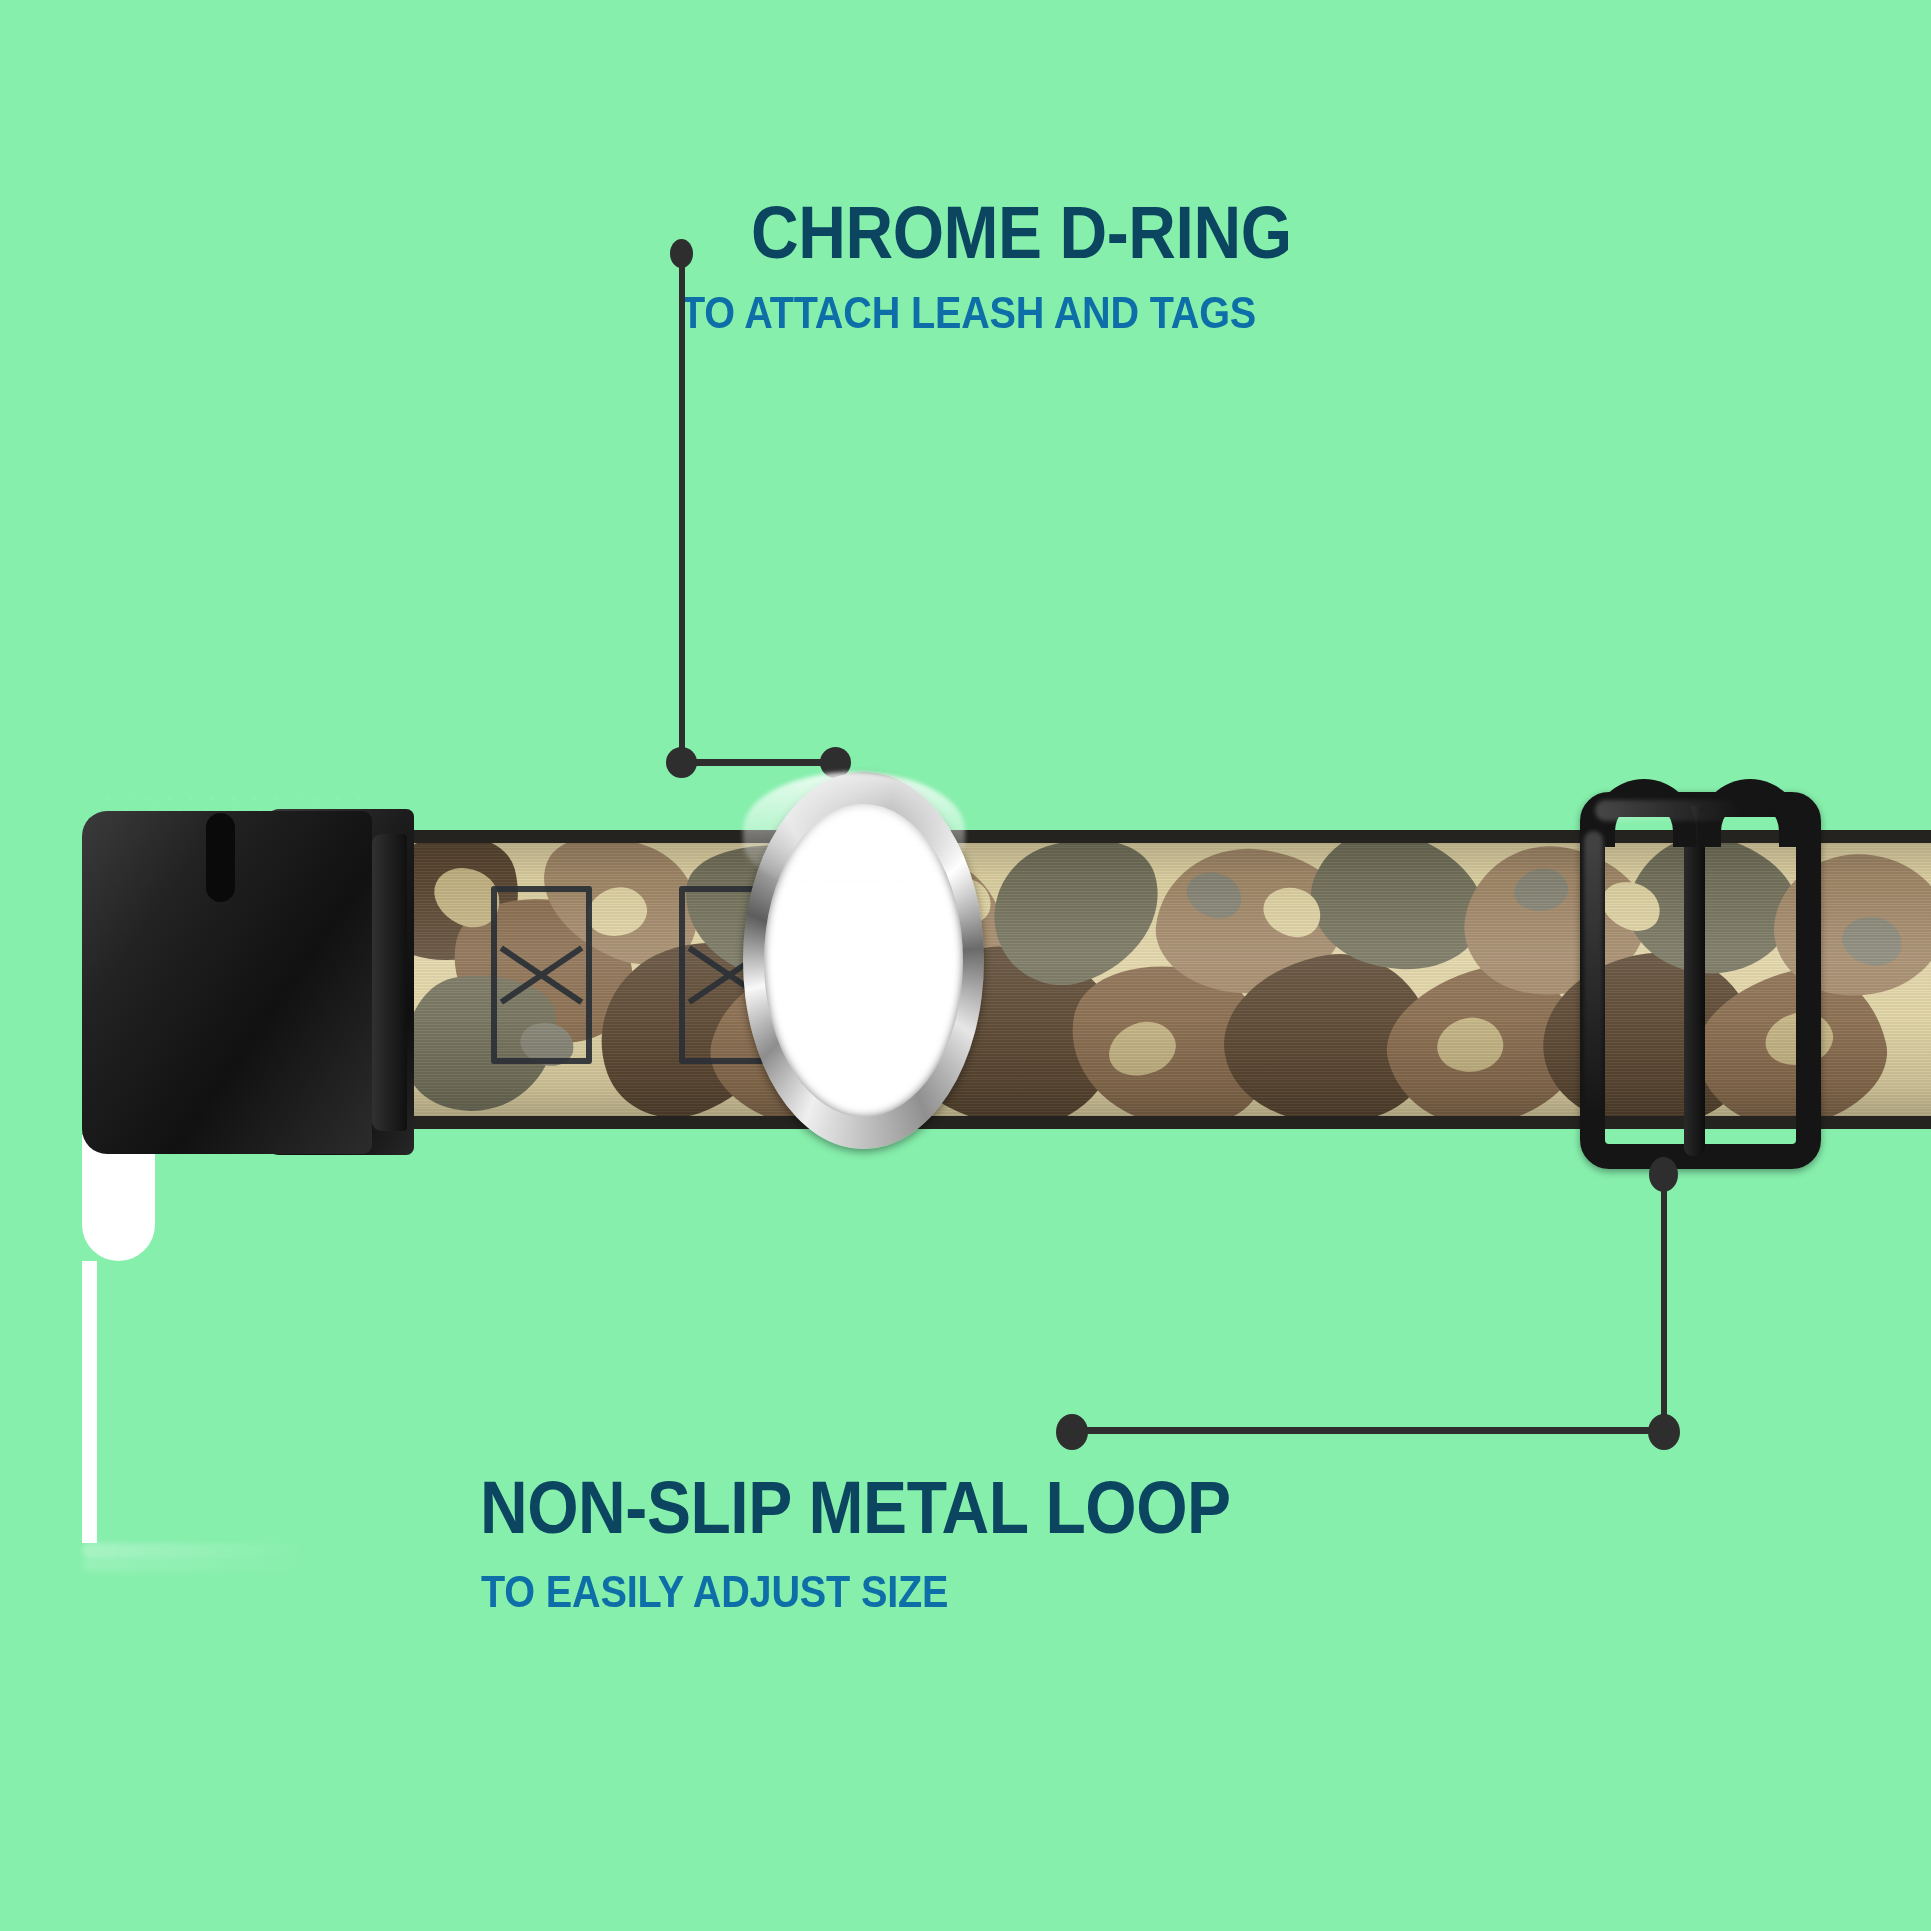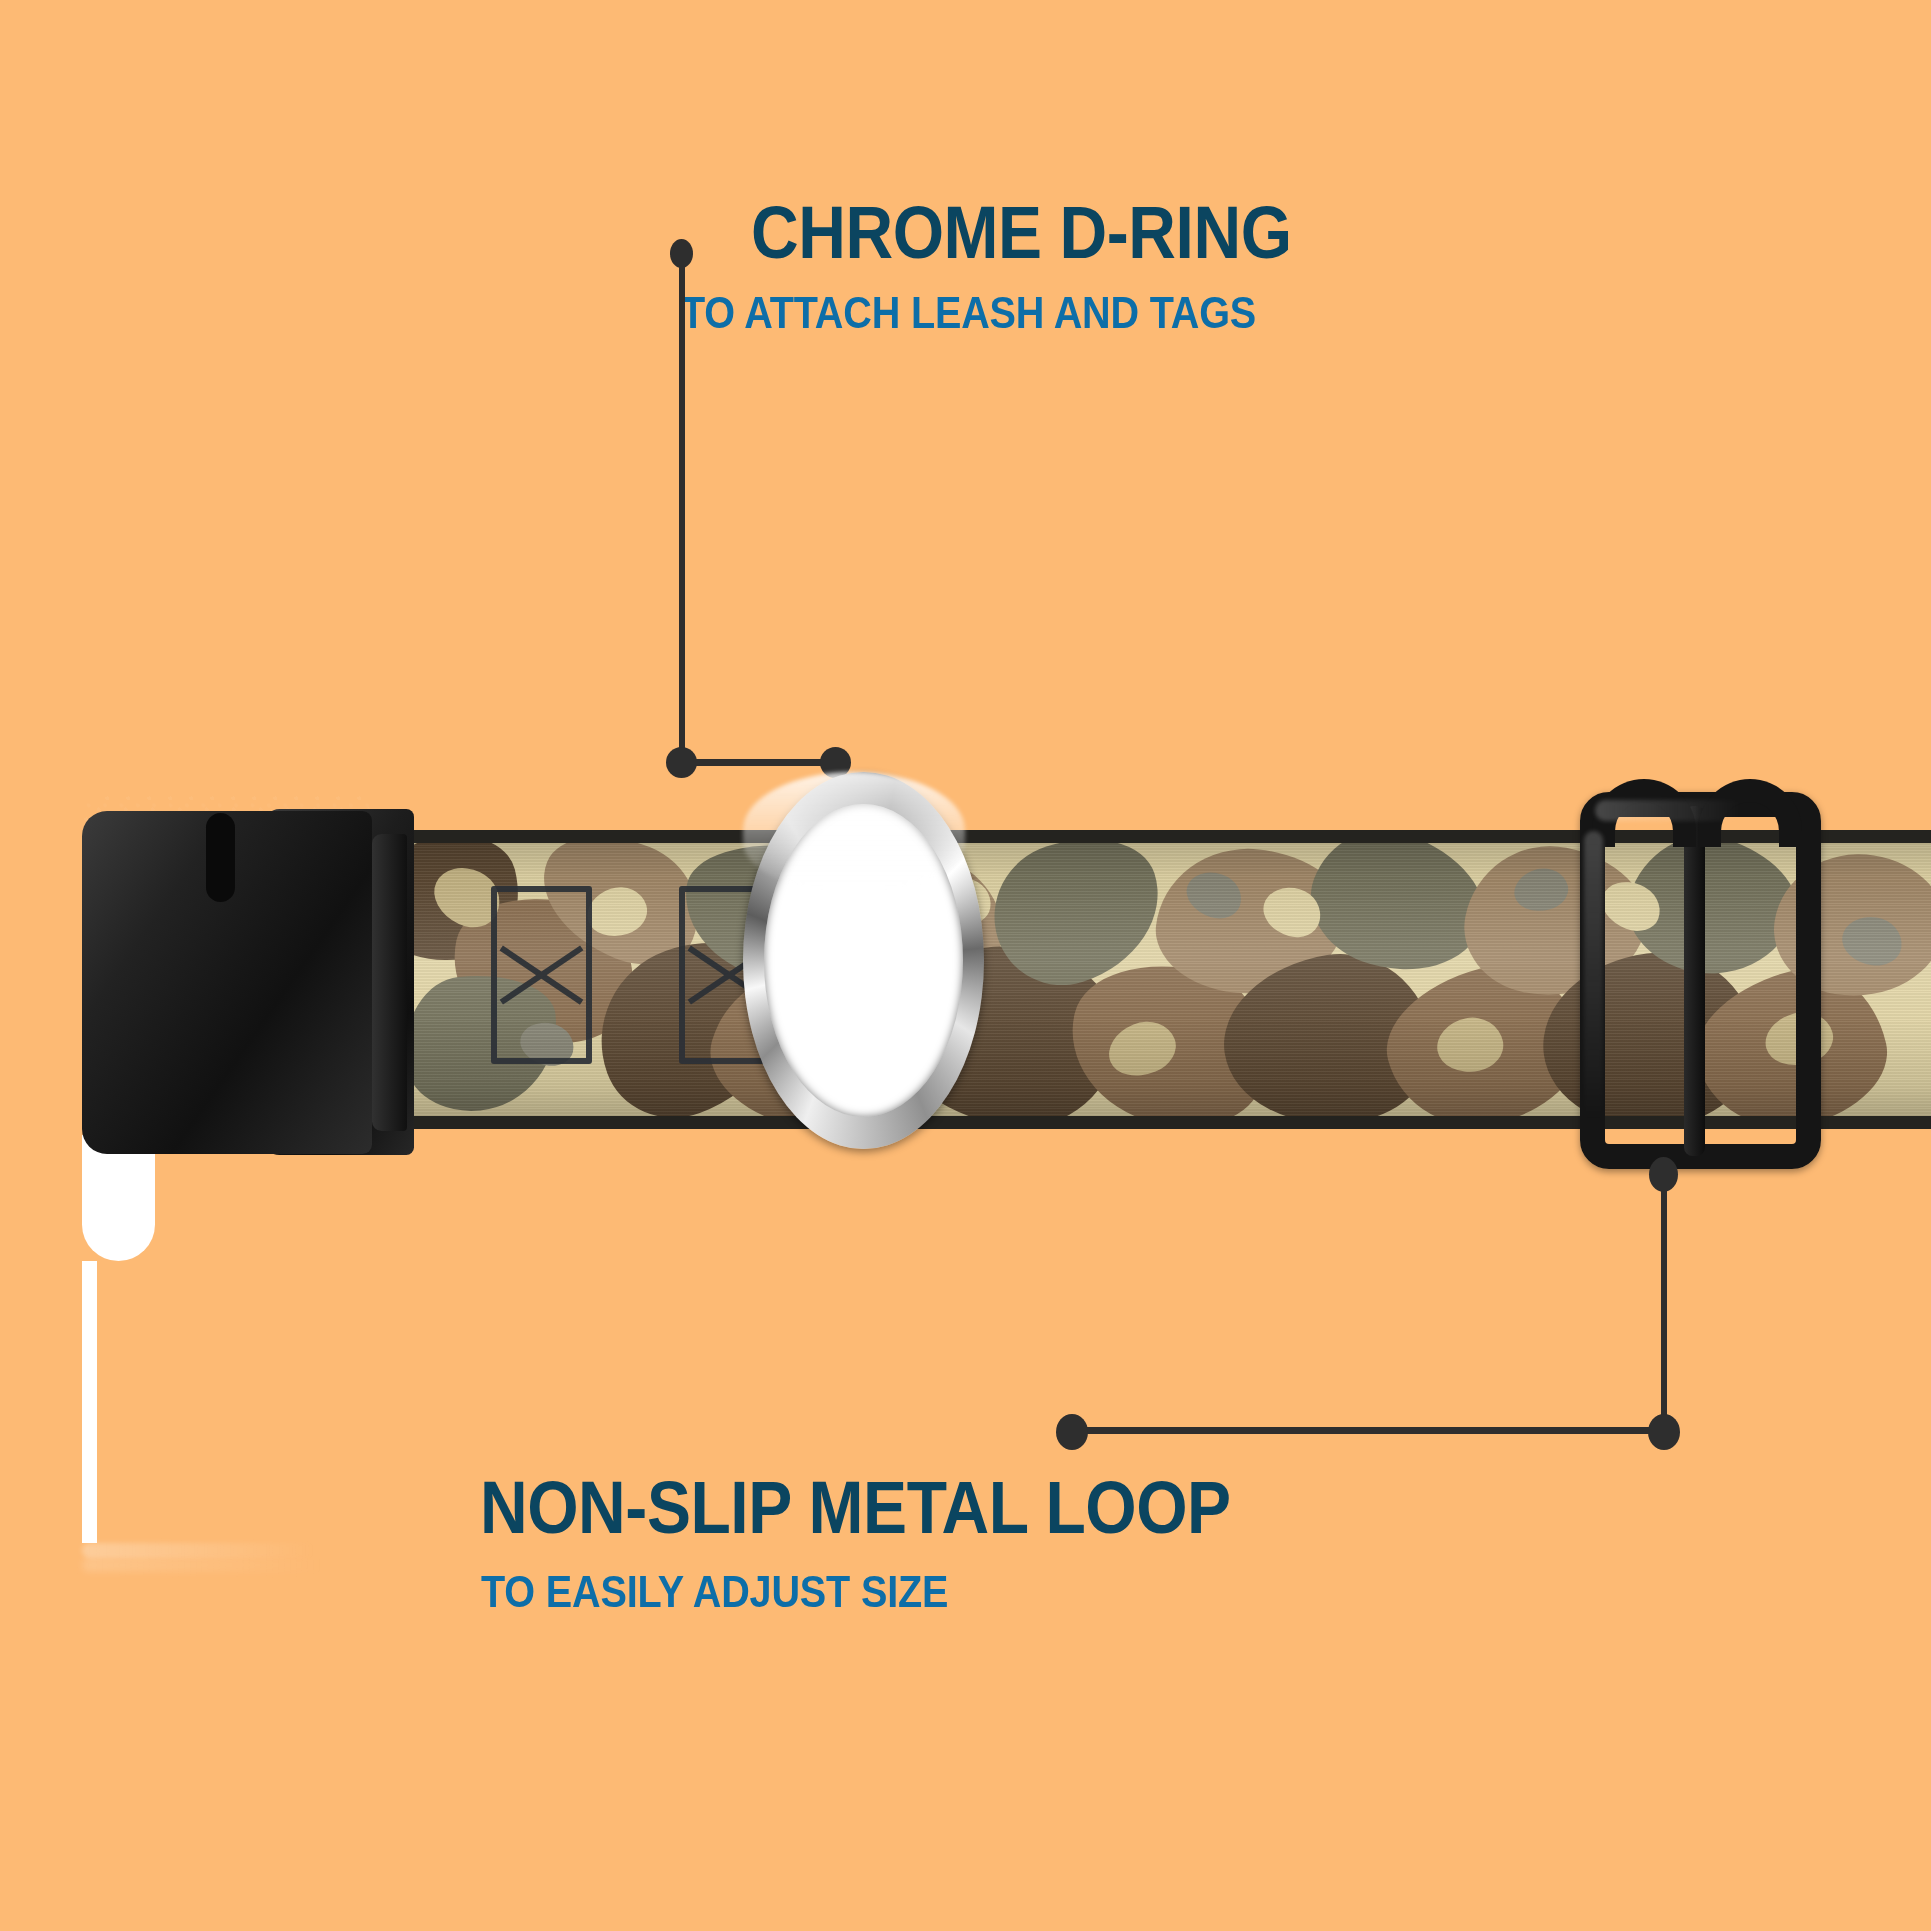--- a/index.html
+++ b/index.html
@@ -1,17 +1,17 @@
 <!DOCTYPE html>
 <html><head>
 <meta charset="utf-8">
 <style>
   html,body{margin:0;padding:0;background:#ffffff;}
   body{width:1931px;height:1931px;overflow:hidden;font-family:"Liberation Sans",sans-serif;}
-  #stage{position:relative;width:1931px;height:1931px;background:#fdba74;overflow:hidden;}
+  #stage{position:relative;width:1931px;height:1931px;background:#86efac;overflow:hidden;}
 
   
   .callout-title{
     position:absolute;
     color:#0B4560;
     font-family:"Liberation Sans",sans-serif;
     font-weight:700;
     letter-spacing:-0.5px;
     white-space:nowrap;
     transform:scaleX(0.88);

